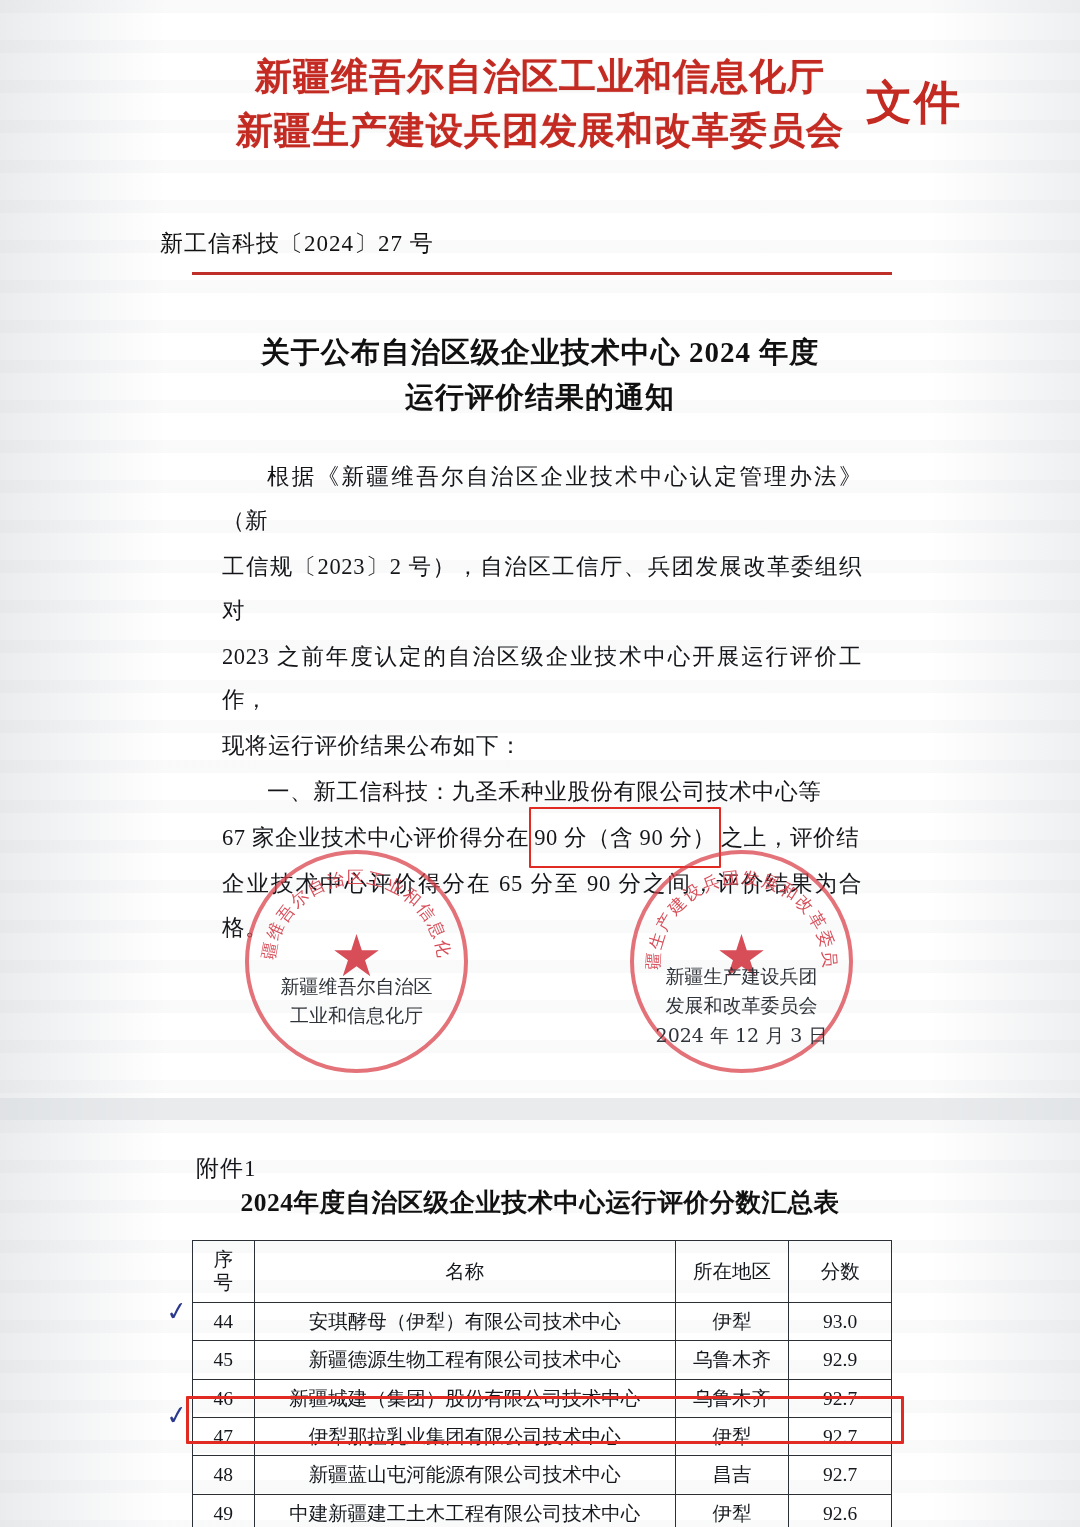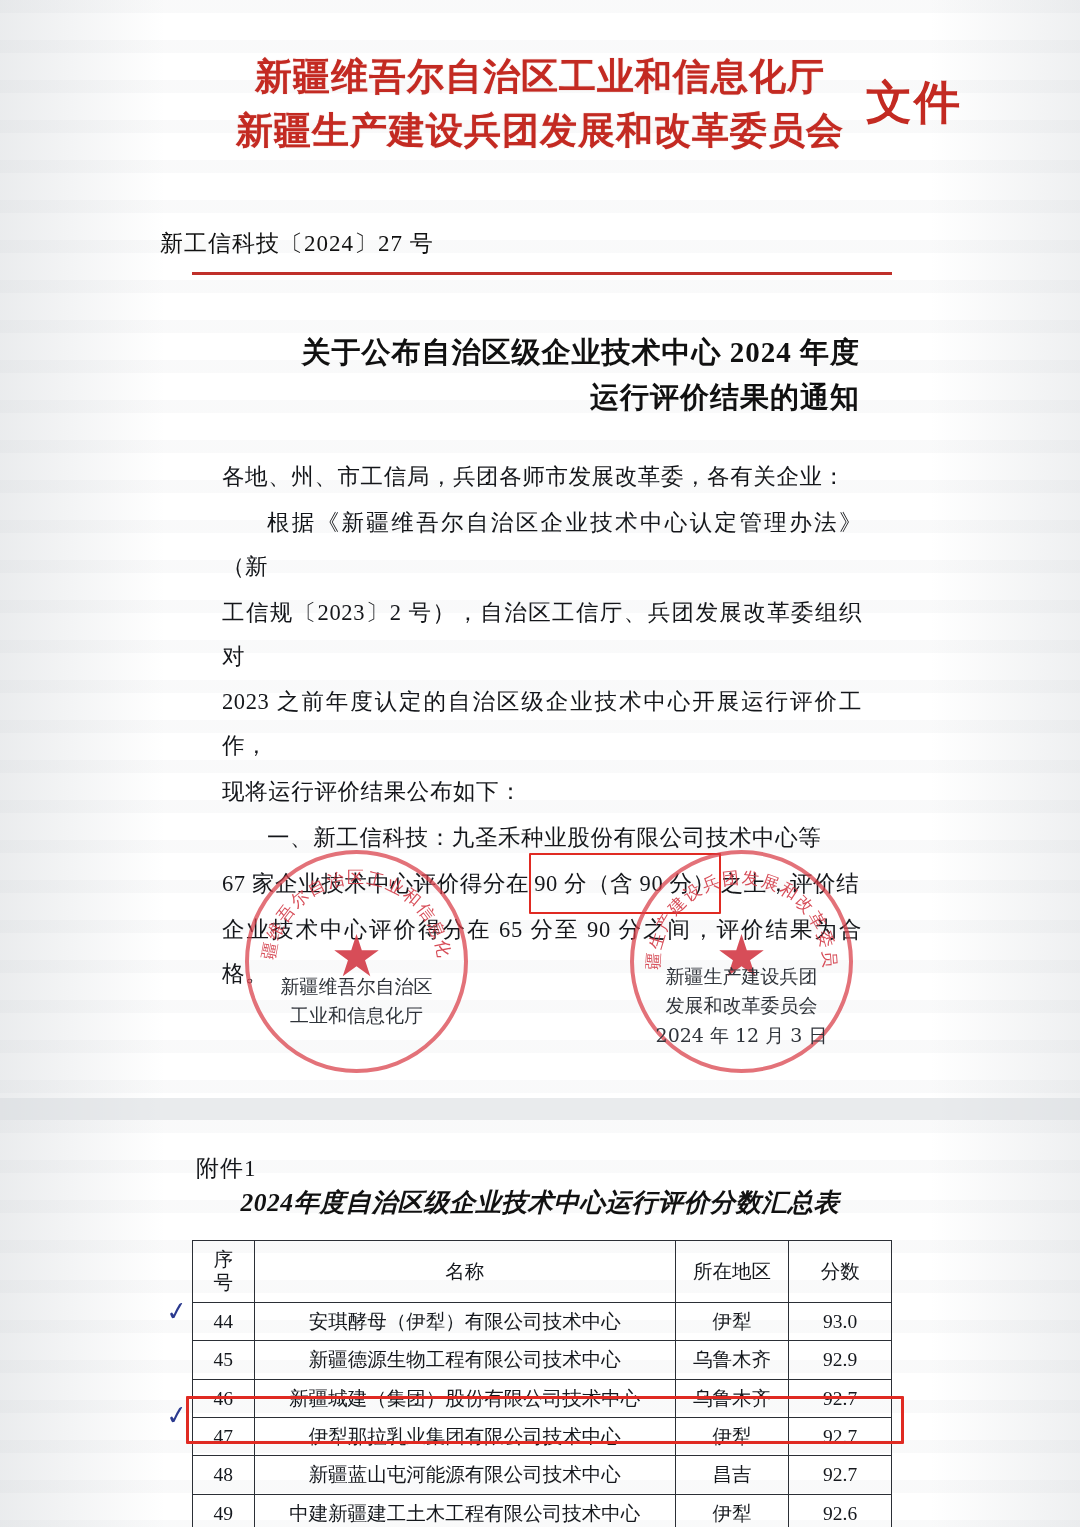--- a/index.html
+++ b/index.html
@@ -91,21 +91,21 @@
     height: 3px;
     background: #c0302a;
   }
 
   
   .doc-title {
     position: absolute;
     left: 60px;
     top: 330px;
     width: 640px;
-    text-align: right;
+    text-align: center;
     font-size: 29px;
     font-weight: bold;
     line-height: 1.55;
     letter-spacing: 1px;
     color: #111;
   }
 
   
   .body-block {
     position: absolute;
@@ -194,21 +194,20 @@
   .attach-title {
     position: absolute;
     left: 0;
     top: 1185px;
     width: 760px;
     text-align: center;
     font-size: 25.5px;
     font-weight: bold;
     letter-spacing: 0.5px;
     color: #111;
-    font-style: italic;
   }
 
   
   .score-table {
     position: absolute;
     left: 32px;
     top: 1240px;
     width: 700px;
     border-collapse: collapse;
     font-size: 19.5px;
@@ -294,21 +293,20 @@
 
   <div class="doc-number">新工信科技〔2024〕27 号</div>
   <div class="red-rule"></div>
 
   <div class="doc-title">
     <div>关于公布自治区级企业技术中心 2024 年度</div>
     <div>运行评价结果的通知</div>
   </div>
 
   <div class="body-block">
-    <p>各地、州、市工信局，兵团各师市发展改革委，各有关企业：</p>
     <p class="indent">根据《新疆维吾尔自治区企业技术中心认定管理办法》（新</p>
     <p>工信规〔2023〕2 号），自治区工信厅、兵团发展改革委组织对</p>
     <p>2023 之前年度认定的自治区级企业技术中心开展运行评价工作，</p>
     <p>现将运行评价结果公布如下：</p>
     <p class="indent">一、新工信科技：九圣禾种业股份有限公司技术中心等</p>
     <p>
       <span>67 家企业技术中心评价得分在</span><span class="hl-box">90 分（含 90 分）</span><span>之上，评价结</span>
     </p>
     <p>企业技术中心评价得分在 65 分至 90 分之间，评价结果为合格。</p>
   </div>

